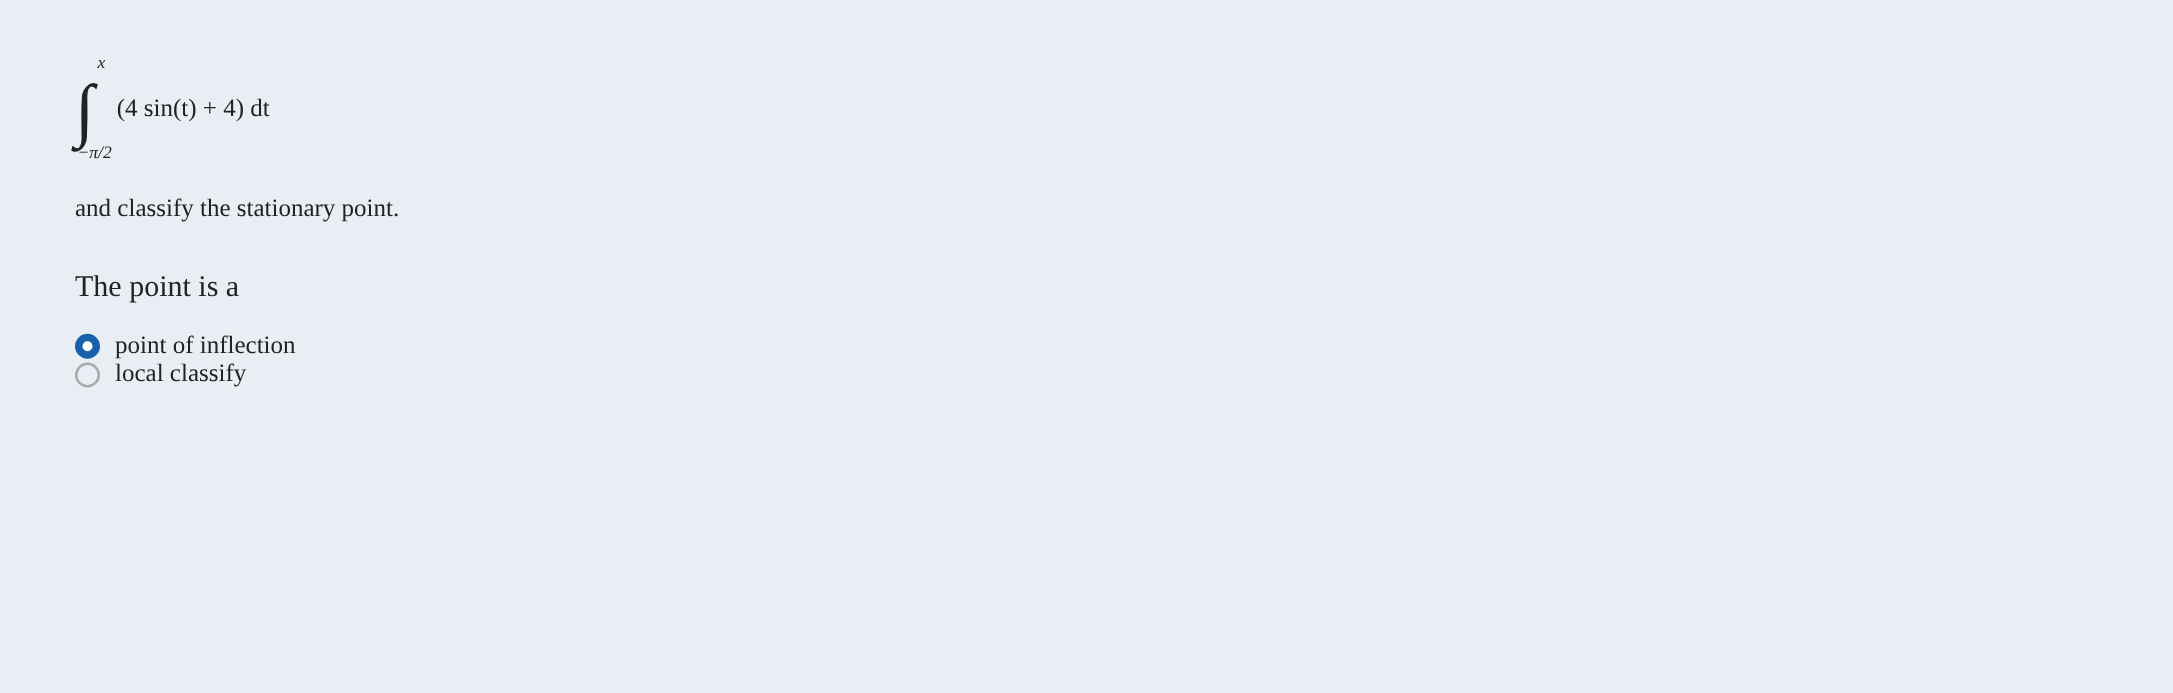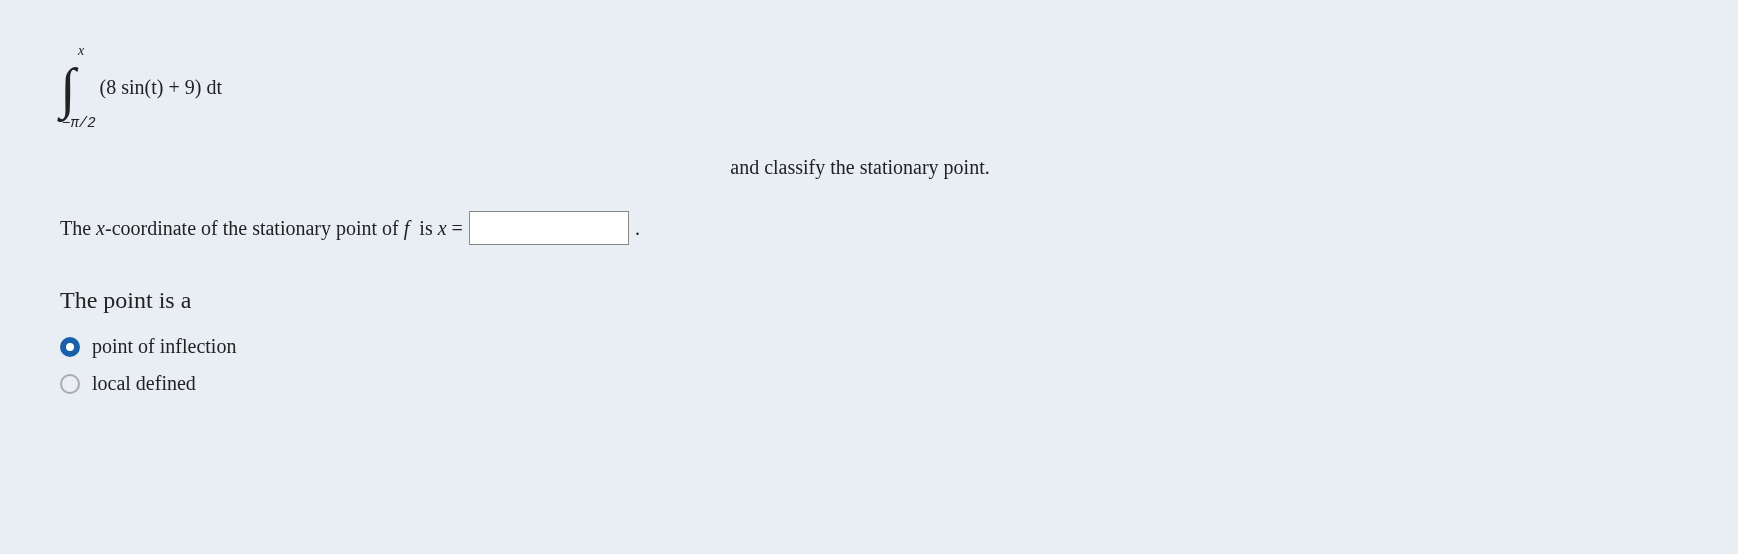--- a/index.html
+++ b/index.html
@@ -35,21 +35,20 @@
     .integral-wrapper {
       display: inline-flex;
       align-items: center;
       vertical-align: middle;
     }
 
     .line2 {
       font-size: 20px;
       margin-bottom: 28px;
       line-height: 1.6;
-      text-align: center;
     }
 
     .line3 {
       font-size: 20px;
       display: flex;
       align-items: center;
       gap: 6px;
       margin-bottom: 36px;
       line-height: 1.6;
     }
@@ -65,21 +64,20 @@
 
     .line4 {
       font-size: 24px;
       margin-bottom: 16px;
       line-height: 1.6;
     }
 
     .radio-group {
       display: flex;
       flex-direction: column;
-      gap: 14px;
     }
 
     .radio-option {
       display: flex;
       align-items: center;
       gap: 12px;
       font-size: 20px;
     }
 
     .radio-circle {
@@ -120,45 +118,40 @@
 <body>
 
 <div class="question-block">
 
   <div class="line1">
 
     <span class="integral-wrapper">
       <span style="display:inline-flex; flex-direction:column; align-items:flex-start; margin-right:0px;">
         <span style="font-size:14px; font-style:italic; margin-left:18px; margin-bottom:-2px;">x</span>
         <span style="font-size:56px; line-height:1; font-family:'Times New Roman', serif;">∫</span>
-        <span style="font-size:14px; font-style:italic; margin-left:2px; margin-top:-4px;font-family:Liberation Mono, monospace;">−π/2</span>
+        <span style="font-size:14px; font-style:italic; margin-left:2px; margin-top:-4px;">−π/2</span>
       </span>
-      <span style="margin-left:4px;">(8 sin(t) + 9) dt</span>
+      <span style="margin-left:4px;">(4 sin(t) + 4) dt</span>
     </span>
 
   </div>
 
   <div class="line2">
     <span>and classify the stationary point.</span>
   </div>
 
-  <div class="line3">
-    <span>The <em>x</em>-coordinate of the stationary point of <em>f</em>&nbsp; is <em>x</em> =</span>
-    <span class="answer-box"></span>
-    <span>.</span>
-  </div>
 
   <div class="line4">
     <span>The point is a</span>
   </div>
 
   <div class="radio-group">
     <div class="radio-option">
       <div class="radio-circle selected"></div>
       <span>point of inflection</span>
     </div>
     <div class="radio-option">
       <div class="radio-circle unselected"></div>
-      <span>local defined</span>
+      <span>local classify</span>
     </div>
   </div>
 
 </div>
 
 </body></html>

